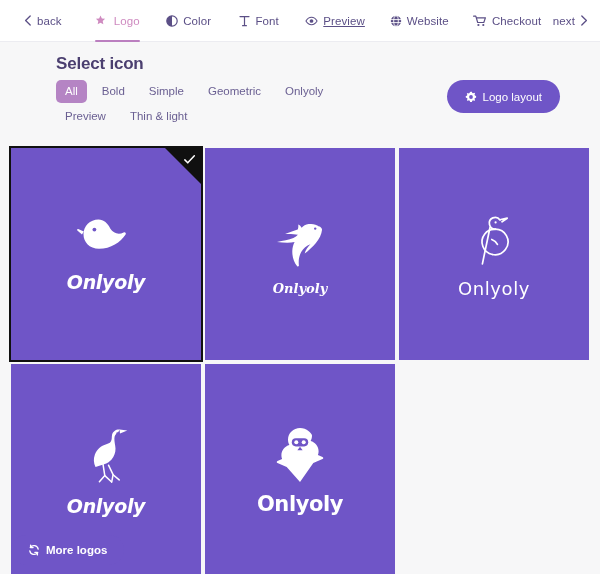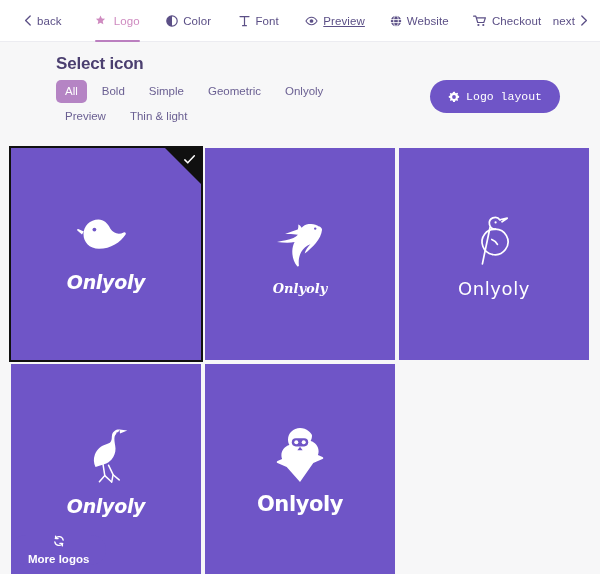--- a/index.html
+++ b/index.html
@@ -108,21 +108,21 @@
   .logo-layout-btn {
     position: absolute;
     right: 40px; top: 38px;
     background: #6f55c7;
     color: #ffffff;
     border: none;
     border-radius: 20px;
     height: 33px;
     padding: 0 18px;
     font-size: 11.5px;
-    font-family: Liberation Mono, monospace;
+    font-family: Liberation Sans, sans-serif;
     display: inline-flex;
     align-items: center;
     gap: 6px;
     cursor: pointer;
   }
 
   
   .grid {
     position: absolute;
     left: 11px; top: 106px;
@@ -201,21 +201,20 @@
     border-radius: 20px;
     height: 30px;
     padding: 0 17px;
     font-size: 11.5px;
     font-family: "Liberation Sans", sans-serif;
     font-weight: bold;
     display: inline-flex;
     align-items: center;
     gap: 6px;
     cursor: pointer;
-    flex-direction: column;
   }
 </style>
 </head>
 <body>
 
 <div class="topnav">
 
   <div class="nav-item back">
     <span class="nav-ico">
       <svg width="8" height="11" viewBox="0 0 8 11">

